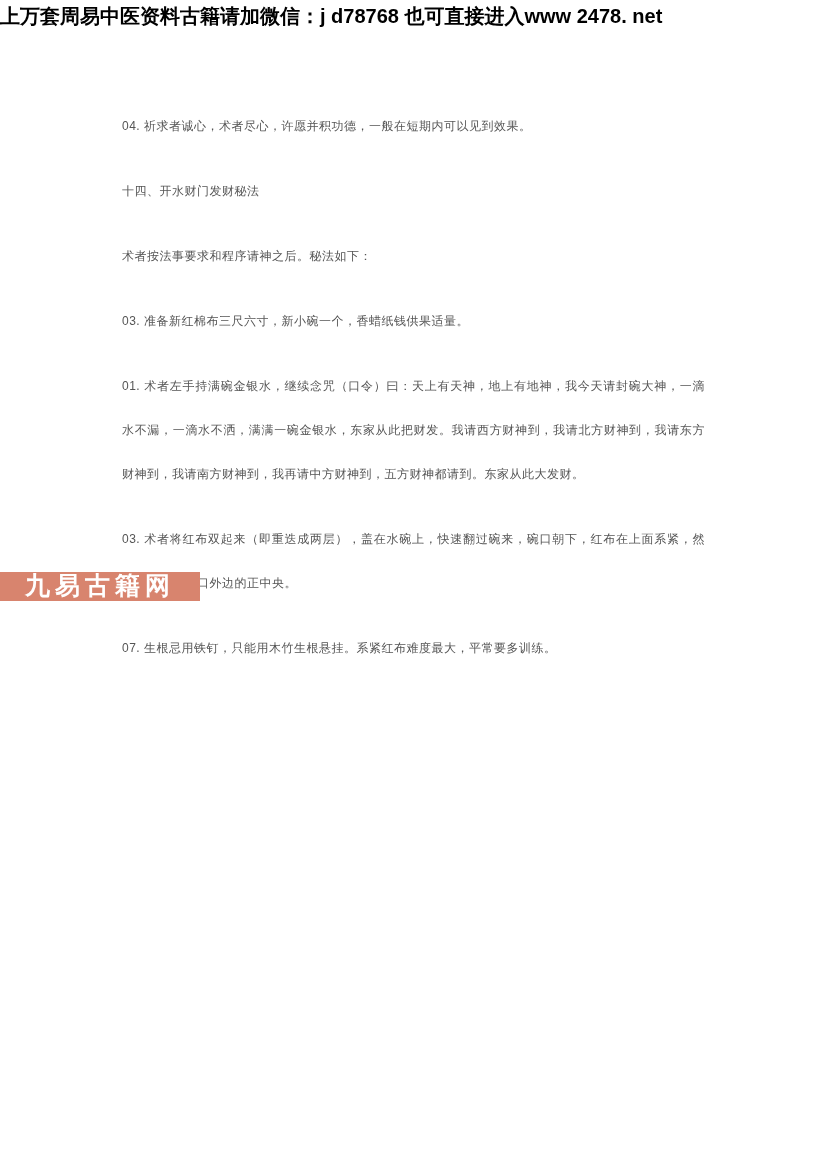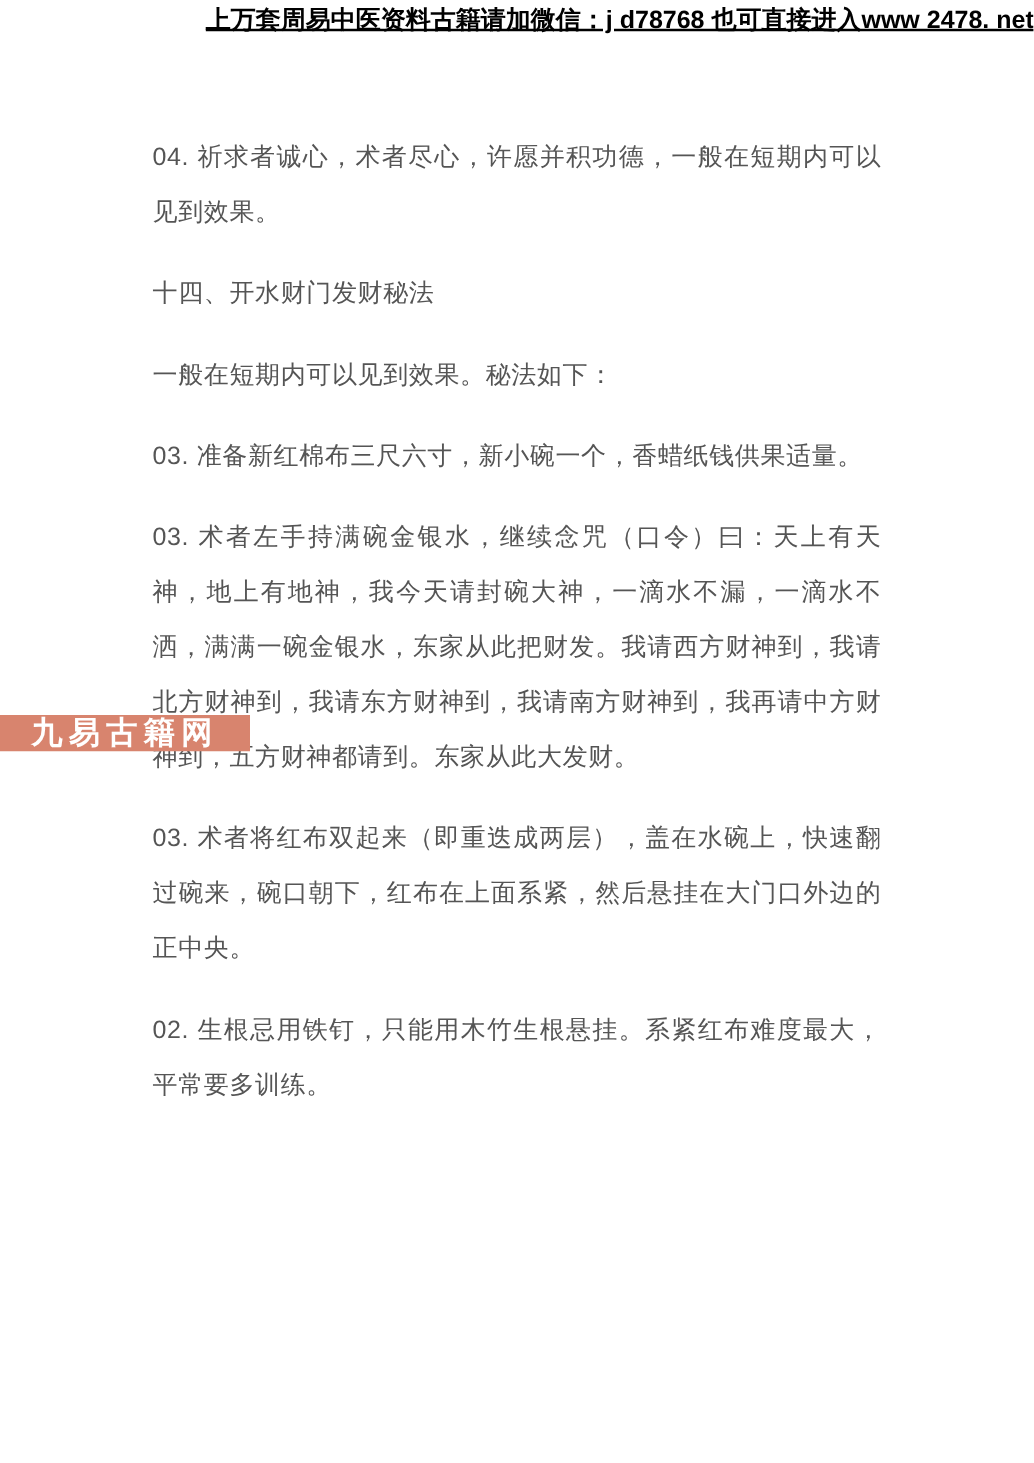--- a/index.html
+++ b/index.html
@@ -9,37 +9,36 @@
     height: 1170px;
     background: #ffffff;
     font-family: "Liberation Sans", sans-serif;
     overflow: hidden;
   }
   .ad-header {
     position: absolute;
     top: 3px;
     left: 0;
     width: 100%;
-    text-align: right;
+    text-align: left;
     font-size: 20px;
     font-weight: 600;
     color: #000000;
     line-height: 26px;
     white-space: nowrap;
-    text-decoration: underline;
   }
   .doc-body {
     position: absolute;
     top: 104px;
     left: 122px;
     width: 583px;
   }
   .doc-body p {
     margin: 0 0 21px 0;
-    font-size: 20px;
+    font-size: 12px;
     line-height: 44px;
     color: #555555;
     text-align: justify;
     text-justify: inter-ideograph;
     letter-spacing: 0.5px;
   }
   .watermark {
     position: absolute;
     left: 0;
     top: 572px;
@@ -64,24 +63,24 @@
 </head>
 <body>
 
 <div class="page">
 
   <div class="ad-header">上万套周易中医资料古籍请加微信：j d78768 也可直接进入www 2478. net</div>
 
   <div class="doc-body">
     <p>04. 祈求者诚心，术者尽心，许愿并积功德，一般在短期内可以见到效果。</p>
     <p>十四、开水财门发财秘法</p>
-    <p>一般在短期内可以见到效果。秘法如下：</p>
+    <p>术者按法事要求和程序请神之后。秘法如下：</p>
     <p>03. 准备新红棉布三尺六寸，新小碗一个，香蜡纸钱供果适量。</p>
-    <p>03. 术者左手持满碗金银水，继续念咒（口令）曰：天上有天神，地上有地神，我今天请封碗大神，一滴水不漏，一滴水不洒，满满一碗金银水，东家从此把财发。我请西方财神到，我请北方财神到，我请东方财神到，我请南方财神到，我再请中方财神到，五方财神都请到。东家从此大发财。</p>
+    <p>01. 术者左手持满碗金银水，继续念咒（口令）曰：天上有天神，地上有地神，我今天请封碗大神，一滴水不漏，一滴水不洒，满满一碗金银水，东家从此把财发。我请西方财神到，我请北方财神到，我请东方财神到，我请南方财神到，我再请中方财神到，五方财神都请到。东家从此大发财。</p>
     <p>03. 术者将红布双起来（即重迭成两层），盖在水碗上，快速翻过碗来，碗口朝下，红布在上面系紧，然后悬挂在大门口外边的正中央。</p>
-    <p>02. 生根忌用铁钉，只能用木竹生根悬挂。系紧红布难度最大，平常要多训练。</p>
+    <p>07. 生根忌用铁钉，只能用木竹生根悬挂。系紧红布难度最大，平常要多训练。</p>
   </div>
 
   <div class="watermark">
     <span>九易古籍网</span>
   </div>
 
 </div>
 
 </body></html>

